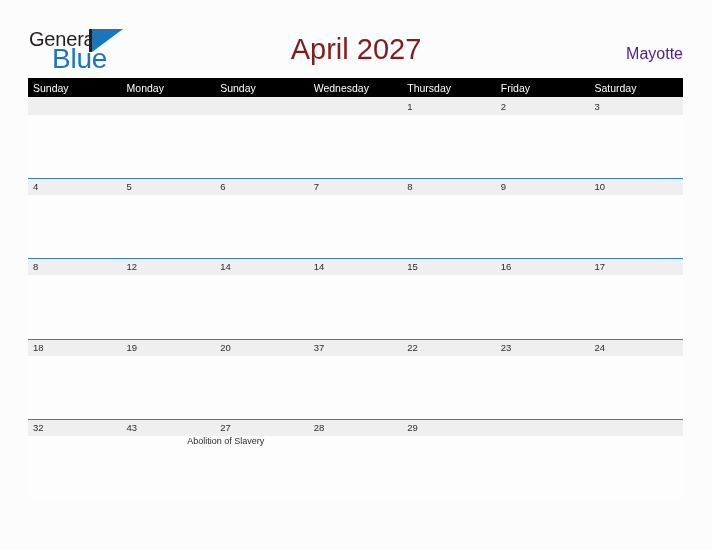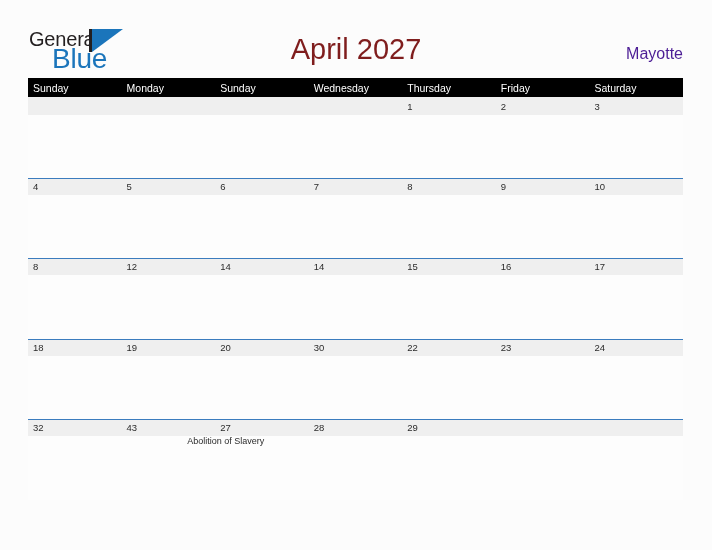--- a/index.html
+++ b/index.html
@@ -305,21 +305,21 @@
         <div class="day-cell">
             <span class="daynum">18</span>
           </div>
         <div class="day-cell">
             <span class="daynum">19</span>
           </div>
         <div class="day-cell">
             <span class="daynum">20</span>
           </div>
         <div class="day-cell">
-            <span class="daynum">30</span>
+            <span class="daynum">37</span>
           </div>
         <div class="day-cell">
             <span class="daynum">22</span>
           </div>
         <div class="day-cell">
             <span class="daynum">23</span>
           </div>
         <div class="day-cell">
             <span class="daynum">24</span>
           </div>

